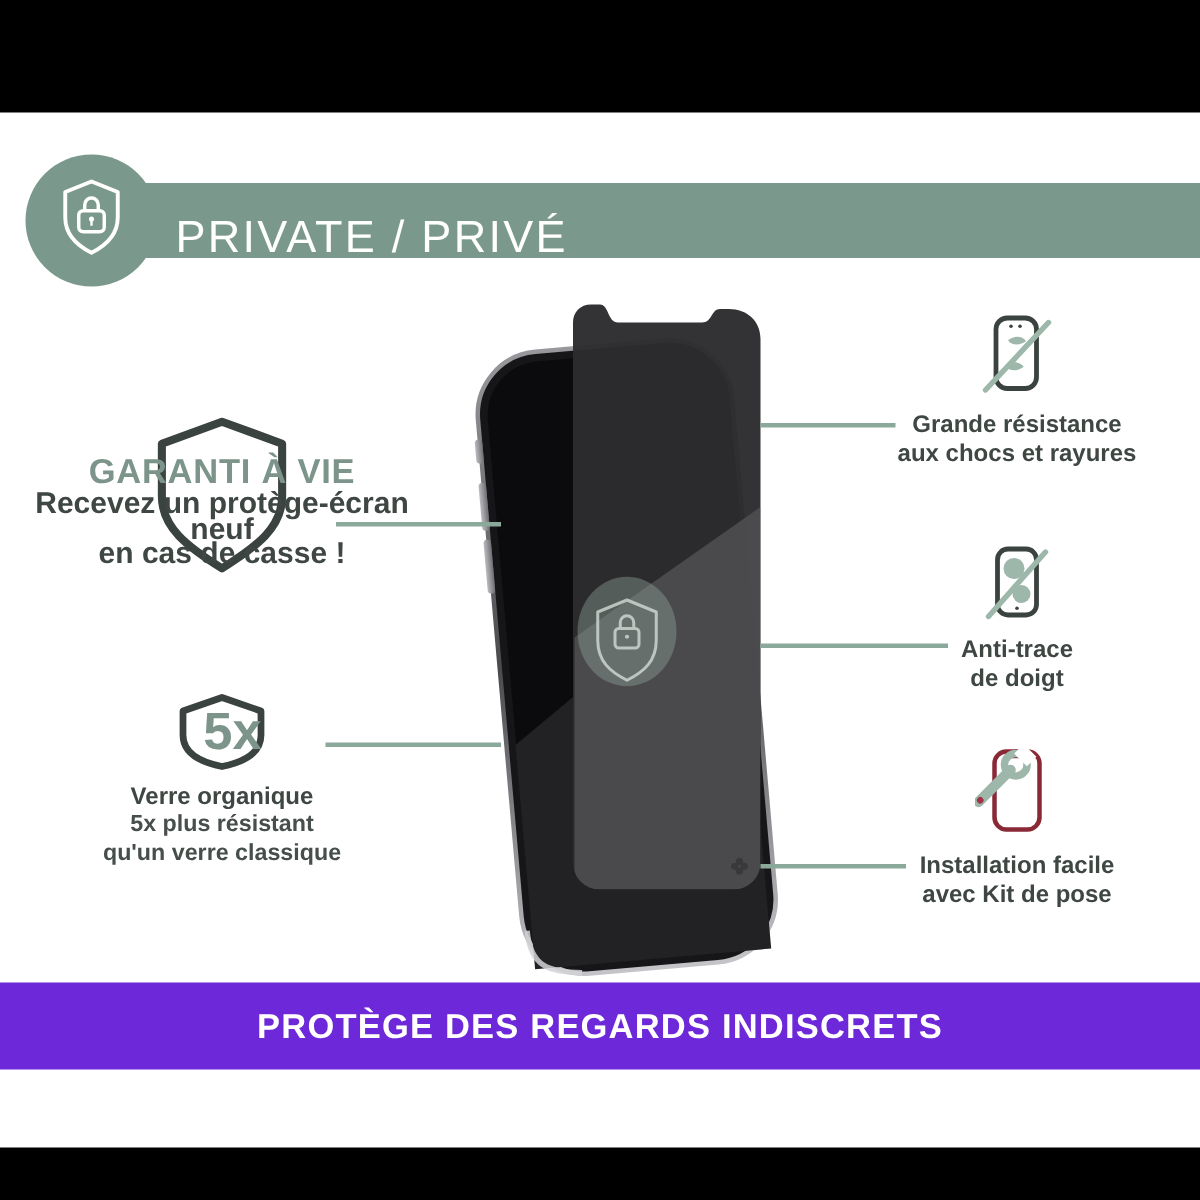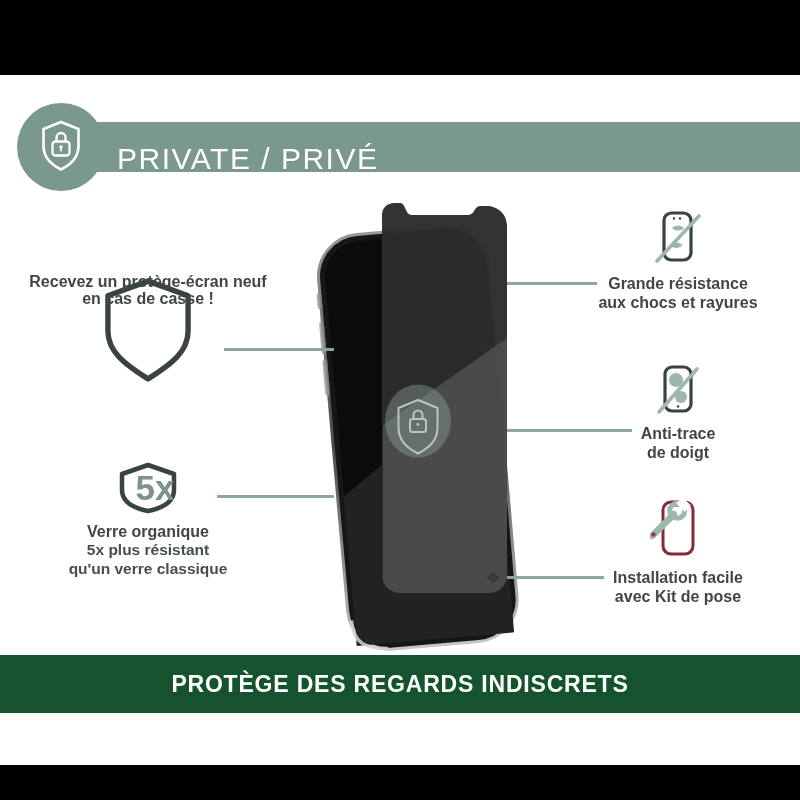--- a/index.html
+++ b/index.html
@@ -29,37 +29,37 @@
   #line-guarantee{left:224px;top:348px;width:110px;}
   #line-material{left:217px;top:495px;width:117px;}
   #line-resistance{left:507px;top:282px;width:90px;}
   #line-antitrace{left:507px;top:429px;width:125px;}
   #line-installation{left:507px;top:576px;width:97px;}
   
   .left-block{left:20px;width:256px;text-align:center;color:#3f4743;}
   #guarantee-block{top:274px;height:110px;}
   #guarantee-shield{left:84px;top:2px;}
   #guarantee-title{position:relative;margin-top:27px;font-size:23px;font-weight:bold;color:#7c948a;letter-spacing:.5px;}
-  .guarantee-line{position:relative;font-size:16px;font-weight:bold;line-height:16.5px;}
+  .guarantee-line{position:relative;font-size:20px;font-weight:bold;line-height:16.5px;}
   #material-block{top:426px;margin-top:36px;}
   #material-shield-wrap{position:relative;height:52px;margin-bottom:8px;}
   #material-shield{position:absolute;left:98px;top:0;}
   #material-badge{position:absolute;left:0;width:100%;top:6px;text-align:center;
     font-size:35px;font-weight:bold;color:#7c948a;text-indent:14px;}
   #material-title{font-size:16px;font-weight:bold;line-height:19px;}
   .material-line{font-size:15.5px;font-weight:bold;color:#474f4b;line-height:18.5px;}
   
   .feature{left:578px;width:200px;text-align:center;color:#3f4743;}
   .feature .icon-wrap{height:62px;display:flex;align-items:flex-end;justify-content:center;margin-bottom:5px;}
   .feature .f-line{font-size:16px;font-weight:bold;line-height:18.5px;}
   #feature-resistance{top:208px;}
   #feature-antitrace{top:358px;}
   #feature-installation{top:502px;}
   
-  #footer-banner{left:0;top:655px;width:800px;height:58px;background:#14532d;
+  #footer-banner{left:0;top:655px;width:800px;height:58px;background:#6d28d9;
     display:flex;flex-direction:row;align-items:center;justify-content:center;color:#fff;text-align:center;}
   #footer-title{font-size:23px;font-weight:bold;letter-spacing:.8px;line-height:26px;}
   #footer-subtitle{font-size:19px;font-weight:400;line-height:22px;opacity:.96;}
   
   #phone-wrap{left:290px;top:190px;width:260px;height:470px;}
 </style>
 </head>
 <body>
 
 <div class="abs bar" id="top-bar"></div>
@@ -136,20 +136,21 @@
 <div class="abs connector" id="line-resistance"></div>
 <div class="abs connector" id="line-antitrace"></div>
 <div class="abs connector" id="line-installation"></div>
 
 <div class="abs left-block" id="guarantee-block">
   <span class="abs" id="guarantee-shield">
     <svg width="88" height="108" viewBox="0 0 90 110" fill="none">
       <path d="M45 5 L86 20 V56 C86 77 69 90 45 105 C21 90 4 77 4 56 V20 Z" stroke="#3a433f" stroke-width="5.5" stroke-linejoin="round"></path>
     </svg>
   </span>
+  <div id="guarantee-title">GARANTI À VIE</div>
   <div class="guarantee-line">Recevez un protège-écran neuf</div>
   <div class="guarantee-line">en cas de casse !</div>
 </div>
 
 <div class="abs left-block" id="material-block">
   <div id="material-shield-wrap">
     <span id="material-shield">
       <svg width="60" height="52" viewBox="0 0 60 52" fill="none">
         <path d="M30 3 L56 12 V28 C56 40 45 46 30 49 C15 46 4 40 4 28 V12 Z" stroke="#3a433f" stroke-width="4.5" stroke-linejoin="round"></path>
       </svg>

